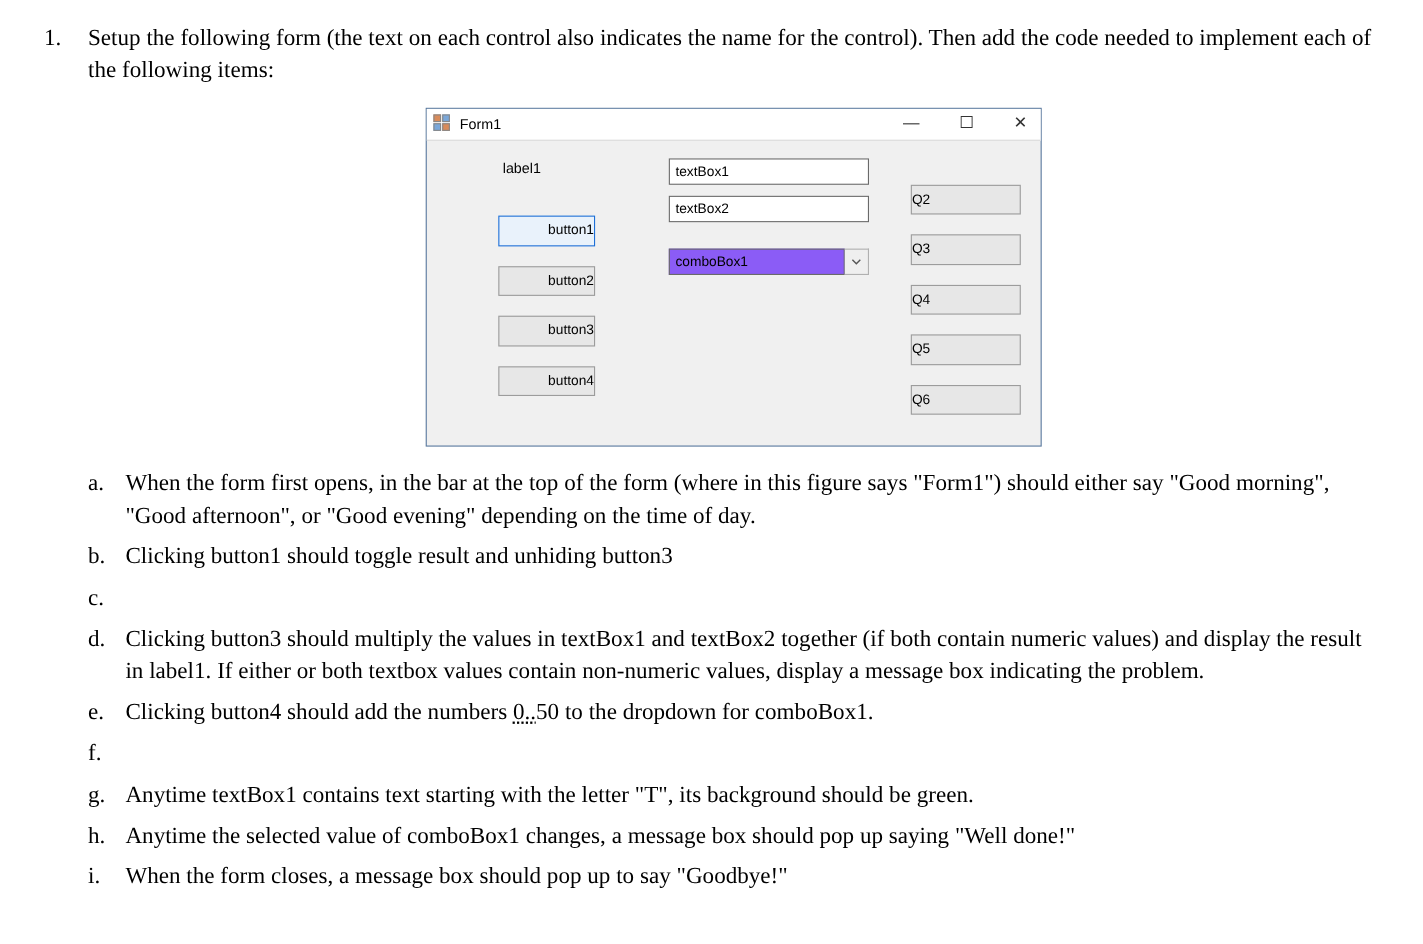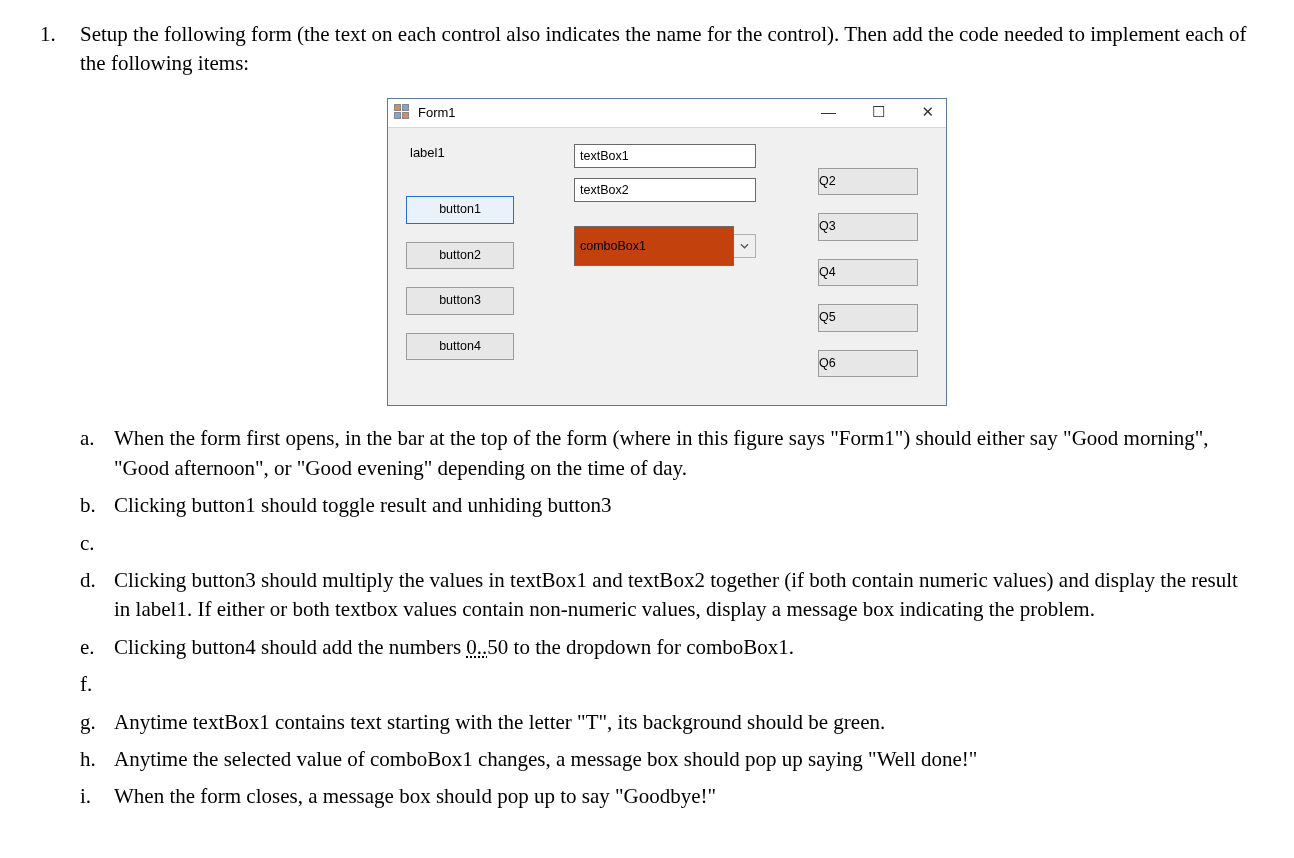--- a/index.html
+++ b/index.html
@@ -72,35 +72,35 @@
     font-size: 15px;
     line-height: 1;
     color: #333;
   }
   .client {
     padding: 16px 18px 10px 18px;
     display: flex;
     gap: 38px;
   }
   .col { display: flex; flex-direction: column; }
-  .col.left { width: 130px; gap: 0; }
+  .col.left { width: 130px; gap: 0; margin-left: 47px; }
   .col.mid { width: 190px; gap: 0; }
   .col.right { width: 110px; gap: 0; align-items: stretch; margin-left: auto; }
   .lbl {
     font-size: 13px;
     margin-bottom: 34px;
     padding-left: 4px;
   }
   .wbtn {
     display: inline-block;
     background: #e7e7e7;
     border: 1px solid #9c9c9c;
     padding: 4px 0;
-    width: 108px;
-    text-align: center;
+    width: 88px;
+    text-align: right;
     font-size: 12.5px;
     margin-bottom: 18px;
   }
   .wbtn.focus {
     border: 1.5px solid #1e6fd6;
     background: #e9f2fb;
   }
   .txtbox {
     border: 1px solid #6a6a6a;
     background: #fff;
@@ -110,25 +110,25 @@
     height: 24px;
     margin-bottom: 10px;
   }
   .combo-wrap {
     display: flex;
     align-items: center;
     margin-top: 14px;
   }
   .combo {
     border: 1px solid #6a6a6a;
-    background: #c2410c;
+    background: #8b5cf6;
     font-size: 12.5px;
     padding: 3px 5px;
     width: 160px;
-    height: 40px;
+    height: 24px;
   }
   .combo-arrow {
     width: 22px; height: 24px;
     border: 1px solid #b0b0b0;
     border-left: none;
     background: #efefef;
     display: flex;
     align-items: center;
     justify-content: center;
   }

